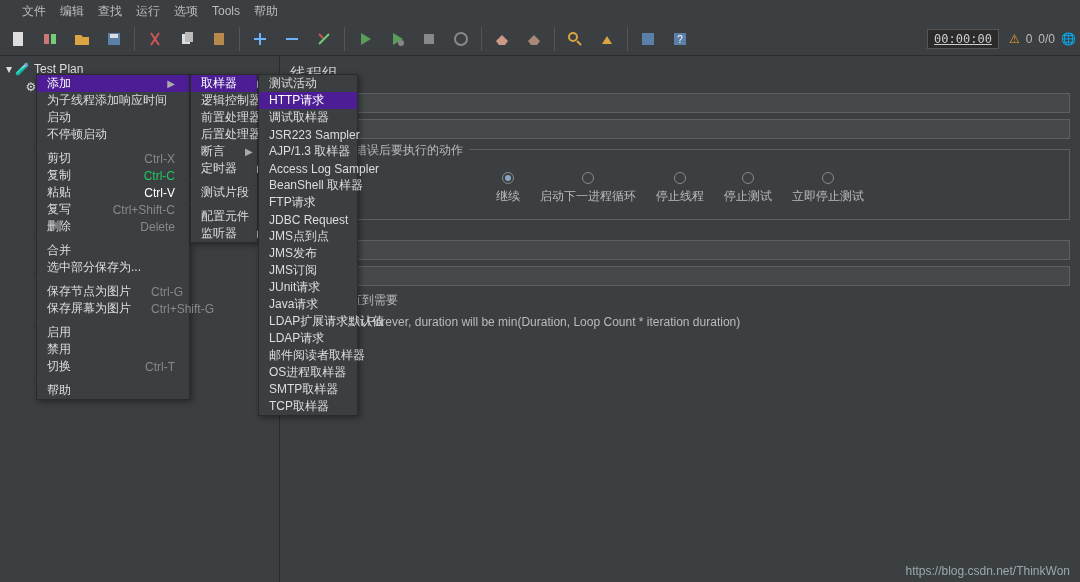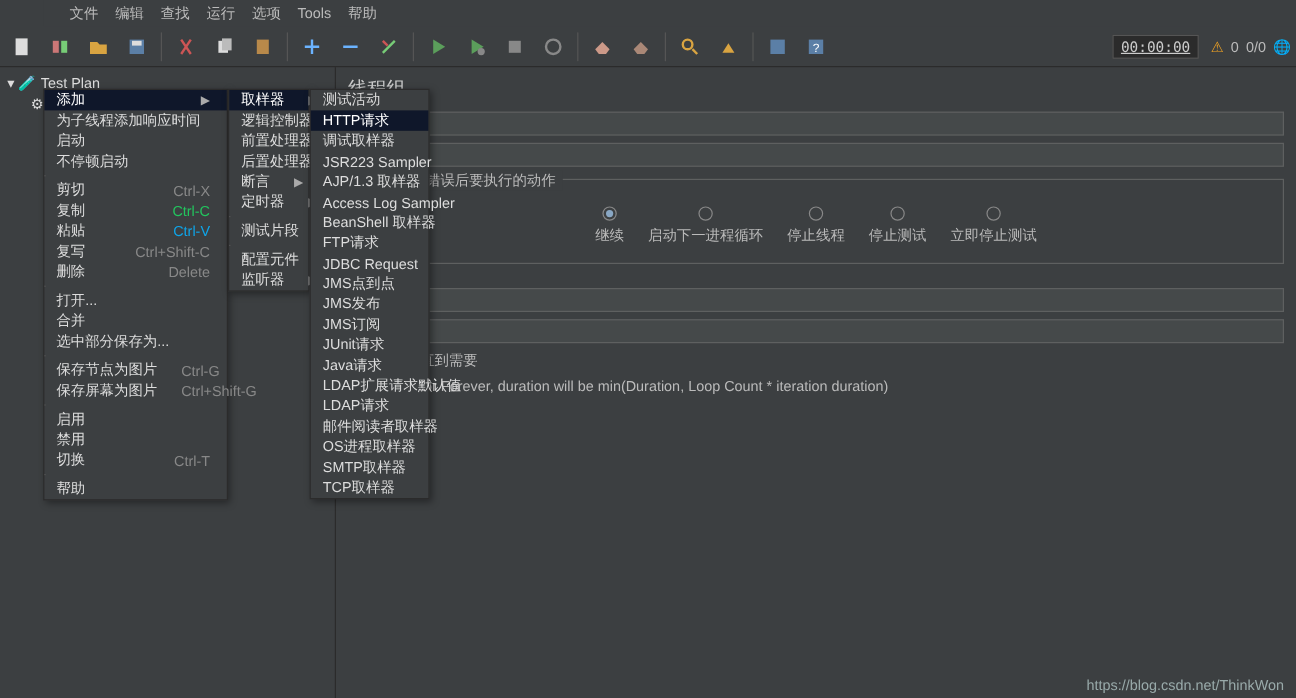--- a/index.html
+++ b/index.html
@@ -1,17 +1,17 @@
 <!DOCTYPE html>
 <html><head>
 <meta charset="utf-8">
 <style>
 * { margin:0; padding:0; box-sizing:border-box; font-family:"Microsoft YaHei",Arial,sans-serif; }
 body { background:#3c3f41; color:#bbb; font-size:12px; width:1080px; height:582px; overflow:hidden; position:relative; }
-.menubar { display:flex; height:22px; align-items:center; padding:0 22px; gap:14px; background:#3c3f41;margin-left:36px; }
+.menubar { display:flex; height:22px; align-items:center; padding:0 22px; gap:14px; background:#3c3f41; }
 .menubar span { cursor:default; }
 .toolbar { display:flex; height:34px; align-items:center; padding:2px 4px; gap:4px; border-bottom:1px solid #2b2b2b; }
 .tbtn { width:28px; height:28px; display:flex; align-items:center; justify-content:center; color:#a9a9a9; border:1px solid transparent; }
 .tbtn svg { width:16px; height:16px; }
 .sep { width:1px; height:24px; background:#555; margin:0 2px; }
 .timer { font-family:monospace; background:#2b2b2b; padding:2px 6px; border:1px solid #555; color:#ccc;text-decoration:underline; }
 .stat { display:flex; align-items:center; gap:6px; margin-left:6px; }
 .main { display:flex; height:calc(100% - 56px); }
 .tree { width:280px; padding:4px 0 0 6px; border-right:1px solid #2b2b2b; color:#ddd; position:relative; }
 .tree-row { display:flex; align-items:center; height:18px; gap:4px; }
@@ -24,21 +24,21 @@
 .field-row input[type=text] { flex:1; background:#45494a; border:1px solid #5e6060; color:#ddd; padding:2px 6px; height:20px; }
 .group { border:1px solid #5e6060; padding:18px 10px 10px 10px; margin:10px 0; position:relative; }
 .group-title { position:absolute; top:-8px; left:10px; background:#3c3f41; padding:0 6px; color:#bbb; }
 .radios { display:flex; gap:20px; justify-content:center; padding:4px 0; }
 .radio { display:flex; align-items:center; gap:4px;flex-direction:column; }
 .radio-dot { width:12px; height:12px; border-radius:50%; border:1px solid #888; display:inline-flex; align-items:center; justify-content:center; }
 .radio-dot.on::after { content:""; width:6px; height:6px; background:#89a7c4; border-radius:50%; }
 .check { width:12px; height:12px; border:1px solid #888; display:inline-block; }
 .ctxmenu { position:absolute; background:#3c3f41; border:1px solid #2b2b2b; z-index:10; box-shadow:2px 2px 6px rgba(0,0,0,.4); }
 .ctxmenu .mi { display:flex; justify-content:space-between; align-items:center; padding:3px 14px 3px 10px; height:17px; color:#ddd; white-space:nowrap; gap:20px; }
-.ctxmenu .mi.hl { background:#0f172a; color:#fff; }
+.ctxmenu .mi.hl { background:#4c1d95; color:#fff; }
 .ctxmenu .mi.sep { height:1px; background:#555; margin:3px 0; padding:0; }
 .ctxmenu .arrow { color:#aaa; font-size:10px; }
 .footer { position:absolute; bottom:4px; right:10px; color:#9aa; font-size:12px;text-align:right; }
 .warn-ico { color:#f5a623; }
 .highlight-box { position:absolute; border:2px solid #e74c3c; pointer-events:none; }
 </style>
 </head>
 <body>
 
 <div class="menubar">
@@ -263,34 +263,31 @@
     <div class="mi">
       <span>剪切</span>
       <span style="color: rgb(136, 136, 136);">Ctrl-X</span>
     </div>
     <div class="mi">
       <span>复制</span>
       <span style="color: #22c55e;">Ctrl-C</span>
     </div>
     <div class="mi">
       <span>粘贴</span>
-      <span style="color: #0ea5e9;">Ctrl-V</span>
+      <span style="color: #ffffff;">Ctrl-V</span>
     </div>
     <div class="mi">
       <span>复写</span>
       <span style="color: rgb(136, 136, 136);">Ctrl+Shift-C</span>
     </div>
     <div class="mi">
       <span>删除</span>
       <span style="color: rgb(136, 136, 136);">Delete</span>
     </div>
     <div class="mi sep"></div>
-    <div class="mi">
-      <span>打开...</span>
-    </div>
     <div class="mi">
       <span>合并</span>
     </div>
     <div class="mi">
       <span>选中部分保存为...</span>
     </div>
     <div class="mi sep"></div>
     <div class="mi">
       <span>保存节点为图片</span>
       <span style="color: rgb(136, 136, 136);">Ctrl-G</span>

